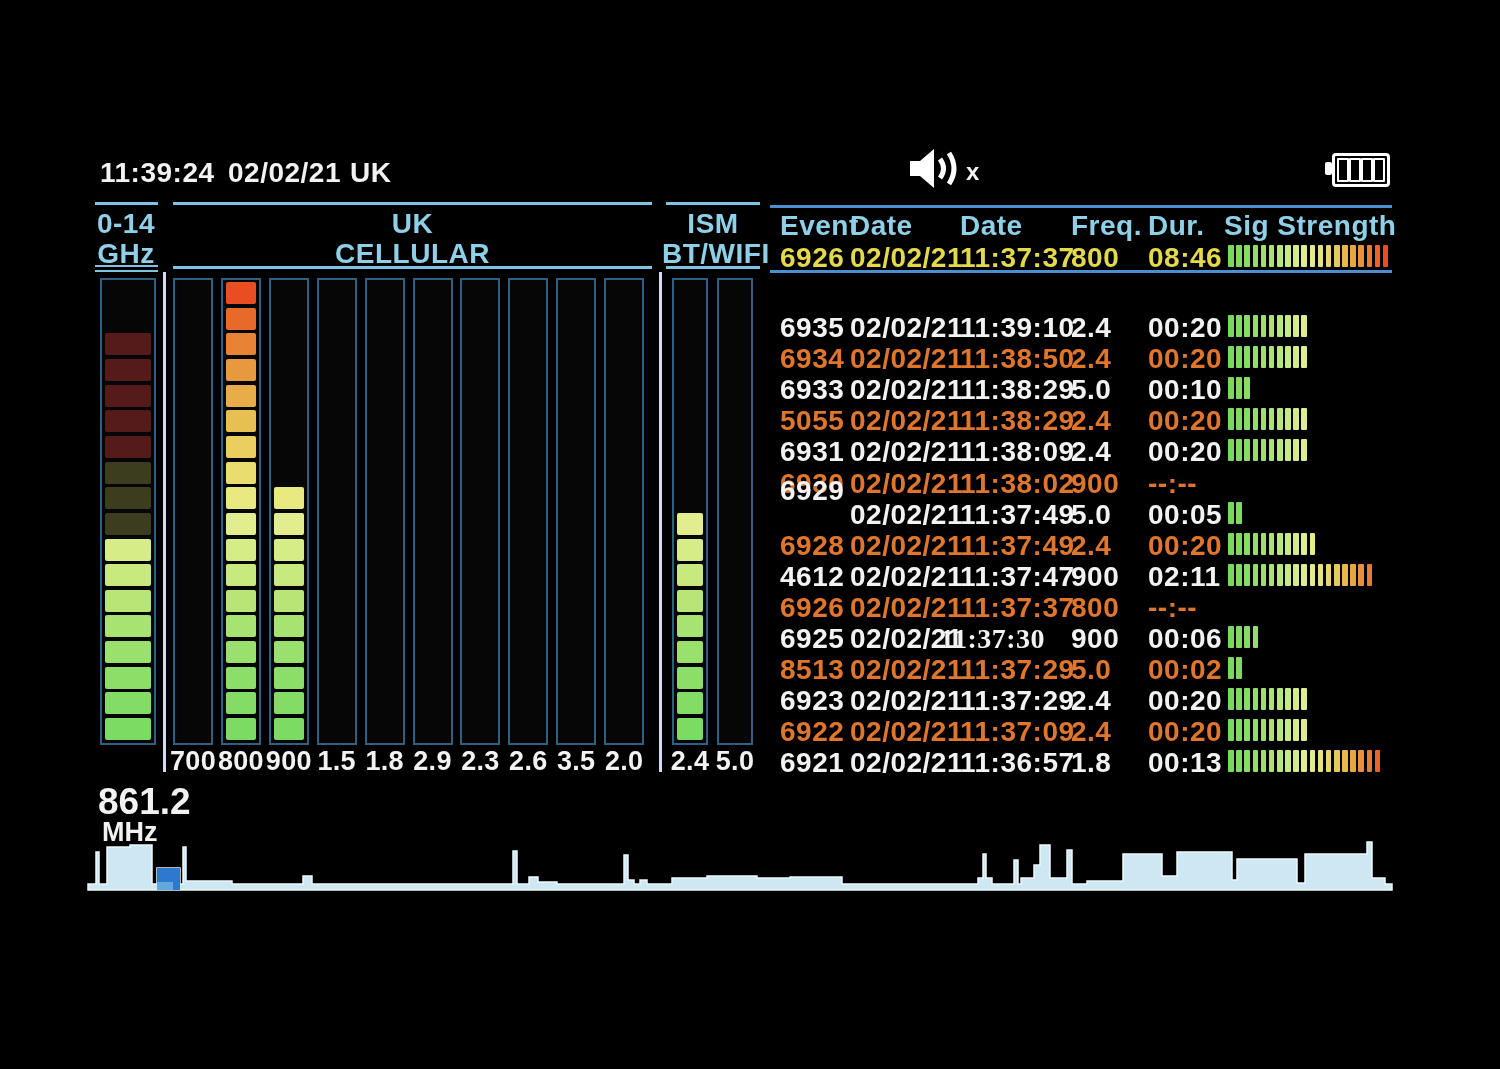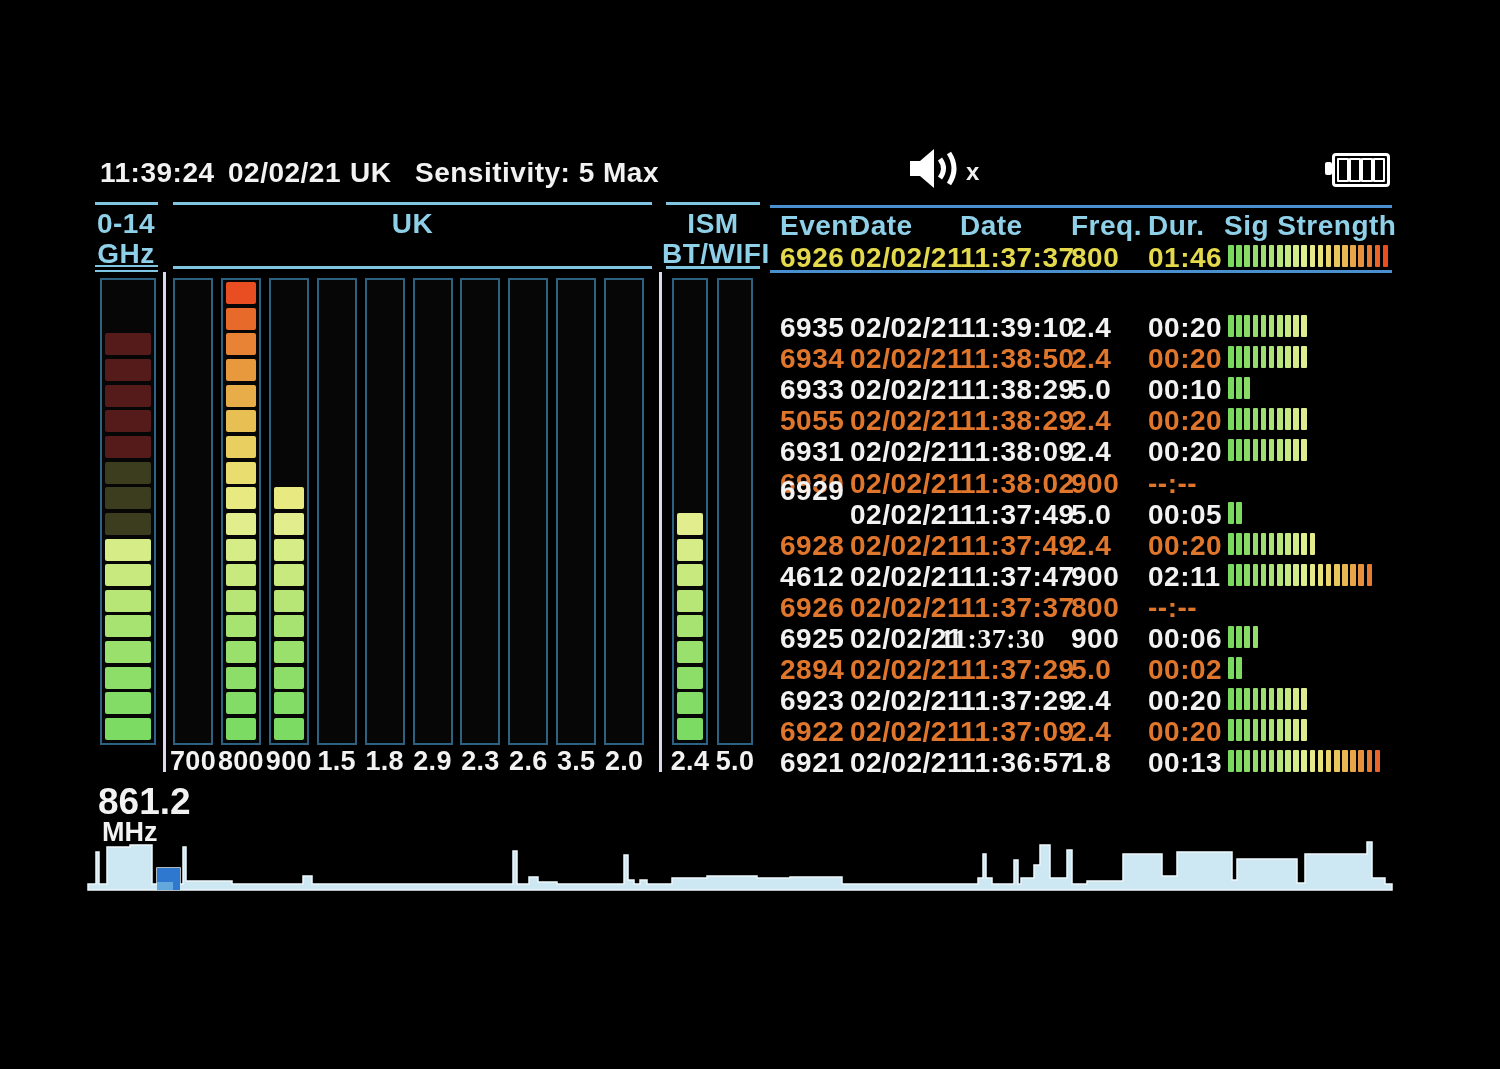--- a/index.html
+++ b/index.html
@@ -25,21 +25,20 @@
   .tablecell{position:absolute;white-space:nowrap;}
 </style>
 </head>
 <body>
 
 <div class="stage">
 
   <span class="abs t28 white" style="left:100px;top:157px;">11:39:24</span>
   <span class="abs t28 white" style="left:228px;top:157px;">02/02/21</span>
   <span class="abs t28 white" style="left:350px;top:157px;">UK</span>
-  <span class="abs t28 white" style="left:415px;top:157px;">Sensitivity: 5 Max</span>
 
   <div class="abs" style="left:908px;top:145px;width:80px;height:48px;">
     <svg width="80" height="48" viewBox="0 0 80 48">
       <rect x="2" y="16" width="11" height="15" fill="#fff"></rect>
       <polygon points="12,16 26,4 26,43 12,31" fill="#fff"></polygon>
       <path d="M32 14 Q39 23.5 32 33" stroke="#fff" stroke-width="5" fill="none"></path>
       <path d="M41 8 Q51 23.5 41 39" stroke="#fff" stroke-width="5" fill="none"></path>
     </svg>
     <span class="abs white" style="left:58px;top:13px;font-size:24px;">x</span>
   </div>
@@ -53,20 +52,21 @@
   </div>
 
   <div class="hline" style="left:95px;top:202px;width:63px;"></div>
   <div class="abs t28 cyan ctr" style="left:93px;top:208px;width:66px;">0-14</div>
   <div class="abs t28 cyan ctr" style="left:93px;top:238px;width:66px;">GHz</div>
   <div class="hline" style="left:95px;top:265px;width:63px;height:2px;"></div>
   <div class="hline" style="left:95px;top:270px;width:63px;height:2px;"></div>
 
   <div class="hline" style="left:173px;top:202px;width:479px;"></div>
   <div class="abs t28 cyan ctr" style="left:173px;top:208px;width:479px;">UK</div>
+  <div class="abs t28 cyan ctr" style="left:173px;top:238px;width:479px;">CELLULAR</div>
   <div class="hline" style="left:173px;top:266px;width:479px;"></div>
 
   <div class="hline" style="left:666px;top:202px;width:94px;"></div>
   <div class="abs t28 cyan ctr" style="left:666px;top:208px;width:94px;">ISM</div>
   <div class="abs t28 cyan ctr" style="left:662px;top:238px;width:102px;">BT/WIFI</div>
   <div class="hline" style="left:666px;top:266px;width:94px;"></div>
 
   <div class="vsep" style="left:163px;top:272px;height:500px;"></div>
   <div class="vsep" style="left:659px;top:272px;height:500px;"></div>
 
@@ -162,21 +162,21 @@
       <div class="tablecell t28 cyan" style="left: 960px; top: 210px;">Date</div>
       <div class="tablecell t28 cyan" style="left: 1071px; top: 210px;">Freq.</div>
       <div class="tablecell t28 cyan" style="left: 1148px; top: 210px;">Dur.</div>
       <div class="tablecell t28 cyan" style="left: 1224px; top: 210px;">Sig Strength</div>
     </div>
   <div class="abs" id="table-current">
       <div class="tablecell t28 yellow" style="left: 780px; top: 242px;">6926</div>
       <div class="tablecell t28 yellow" style="left: 850px; top: 242px;">02/02/21</div>
       <div class="tablecell t28 yellow" style="left: 960px; top: 242px;">11:37:37</div>
       <div class="tablecell t28 yellow" style="left: 1071px; top: 242px;">800</div>
-      <div class="tablecell t28 yellow" style="left: 1148px; top: 242px;">01:46</div>
+      <div class="tablecell t28 yellow" style="left: 1148px; top: 242px;">08:46</div>
       <div class="seg" style="left: 1228px; top: 245px; width: 5.7px; height: 22px; background: rgb(120, 217, 94); border-radius: 1px;"></div>
       <div class="seg" style="left: 1236.2px; top: 245px; width: 5.7px; height: 22px; background: rgb(127, 218, 97); border-radius: 1px;"></div>
       <div class="seg" style="left: 1244.3px; top: 245px; width: 5.7px; height: 22px; background: rgb(136, 220, 100); border-radius: 1px;"></div>
       <div class="seg" style="left: 1252.5px; top: 245px; width: 5.7px; height: 22px; background: rgb(146, 222, 104); border-radius: 1px;"></div>
       <div class="seg" style="left: 1260.6px; top: 245px; width: 5.7px; height: 22px; background: rgb(158, 224, 109); border-radius: 1px;"></div>
       <div class="seg" style="left: 1268.8px; top: 245px; width: 5.7px; height: 22px; background: rgb(170, 227, 115); border-radius: 1px;"></div>
       <div class="seg" style="left: 1276.9px; top: 245px; width: 5.7px; height: 22px; background: rgb(184, 230, 121); border-radius: 1px;"></div>
       <div class="seg" style="left: 1285px; top: 245px; width: 5.7px; height: 22px; background: rgb(198, 233, 129); border-radius: 1px;"></div>
       <div class="seg" style="left: 1293.2px; top: 245px; width: 5.7px; height: 22px; background: rgb(211, 235, 136); border-radius: 1px;"></div>
       <div class="seg" style="left: 1301.3px; top: 245px; width: 5.7px; height: 22px; background: rgb(222, 237, 142); border-radius: 1px;"></div>
@@ -342,21 +342,21 @@
         <div class="tablecell t28 white" style="left: 850px; top: 623px;">02/02/21</div>
         <div class="tablecell t28 white" style="left: 940px; top: 623px; font-family: Liberation Serif, serif;">11:37:30</div>
         <div class="tablecell t28 white" style="left: 1071px; top: 623px;">900</div>
         <div class="tablecell t28 white" style="left: 1148px; top: 623px;">00:06</div>
         <div class="seg" style="left: 1228px; top: 626px; width: 5.7px; height: 22px; background: rgb(120, 217, 94); border-radius: 1px;"></div>
         <div class="seg" style="left: 1236.2px; top: 626px; width: 5.7px; height: 22px; background: rgb(127, 218, 97); border-radius: 1px;"></div>
         <div class="seg" style="left: 1244.3px; top: 626px; width: 5.7px; height: 22px; background: rgb(136, 220, 100); border-radius: 1px;"></div>
         <div class="seg" style="left: 1252.5px; top: 626px; width: 5.7px; height: 22px; background: rgb(146, 222, 104); border-radius: 1px;"></div>
       </div>
       <div class="abs" style="">
-        <div class="tablecell t28 orange" style="left: 780px; top: 654px;">2894</div>
+        <div class="tablecell t28 orange" style="left: 780px; top: 654px;">8513</div>
         <div class="tablecell t28 orange" style="left: 850px; top: 654px;">02/02/21</div>
         <div class="tablecell t28 orange" style="left: 960px; top: 654px;">11:37:29</div>
         <div class="tablecell t28 orange" style="left: 1071px; top: 654px;">5.0</div>
         <div class="tablecell t28 orange" style="left: 1148px; top: 654px;">00:02</div>
         <div class="seg" style="left: 1228px; top: 657px; width: 5.7px; height: 22px; background: rgb(120, 217, 94); border-radius: 1px;"></div>
         <div class="seg" style="left: 1236.2px; top: 657px; width: 5.7px; height: 22px; background: rgb(127, 218, 97); border-radius: 1px;"></div>
       </div>
       <div class="abs" style="">
         <div class="tablecell t28 white" style="left: 780px; top: 685px;">6923</div>
         <div class="tablecell t28 white" style="left: 850px; top: 685px;">02/02/21</div>

